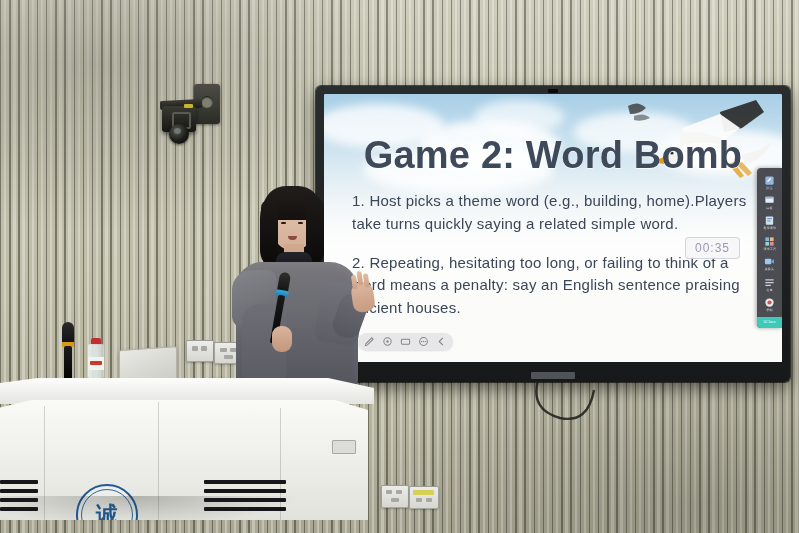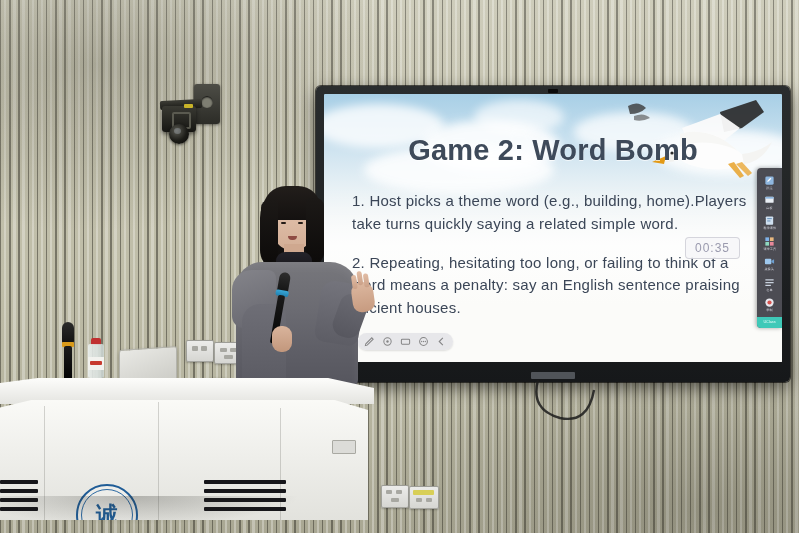--- a/index.html
+++ b/index.html
@@ -63,21 +63,21 @@
   
   .cloud{position:absolute;border-radius:50%;background:rgba(255,255,255,.92);filter:blur(5px);}
   .haze{position:absolute;left:0;right:0;bottom:0;height:66%;
     background:linear-gradient(180deg, rgba(255,255,255,0) 0%, rgba(255,255,255,.82) 34%, #fbfbf9 68%);}
 
   
   .gull{position:absolute;left:300px;top:4px;width:150px;height:100px;}
 
   
   .slide-title{position:absolute;left:0;right:0;top:40px;text-align:center;
-    font-size:29px;font-weight:bold;color:#3e4a5a;letter-spacing:.2px;
+    font-size:38px;font-weight:bold;color:#3e4a5a;letter-spacing:.2px;
     text-shadow:0 1px 0 rgba(255,255,255,.7);}
   .slide-body{position:absolute;left:28px;right:16px;top:96px;
     font-size:15px;font-weight:normal;line-height:1.52;color:#3b4657;letter-spacing:.25px;}
   .slide-body p{margin:0 0 16px 0;}
   .timer{position:absolute;right:42px;top:143px;padding:3px 9px;border-radius:4px;
     background:rgba(246,246,248,.92);border:1px solid rgba(150,150,165,.35);
     color:#9a9aae;font-size:12px;letter-spacing:1px;}
 
   
   .tool-bar{position:absolute;left:34px;bottom:12px;height:17px;padding:0 6px;

